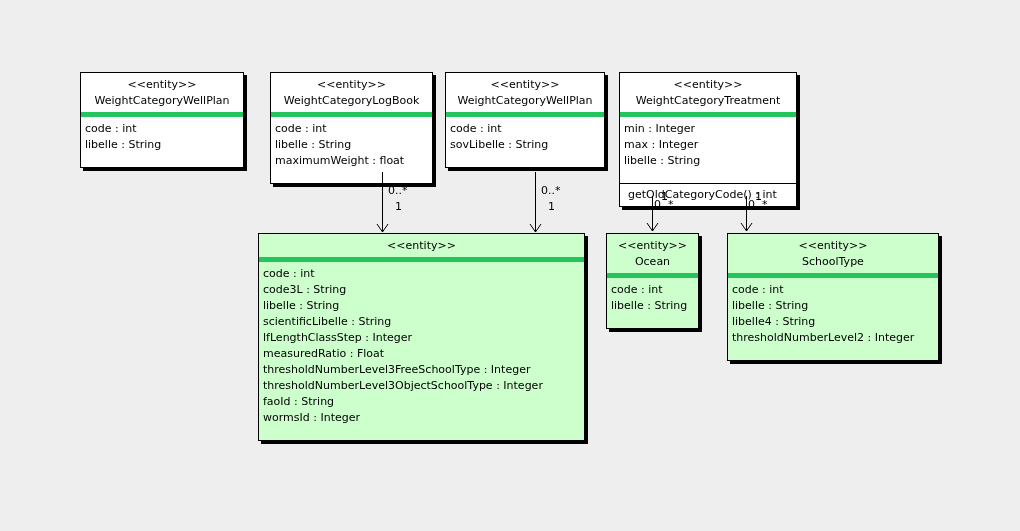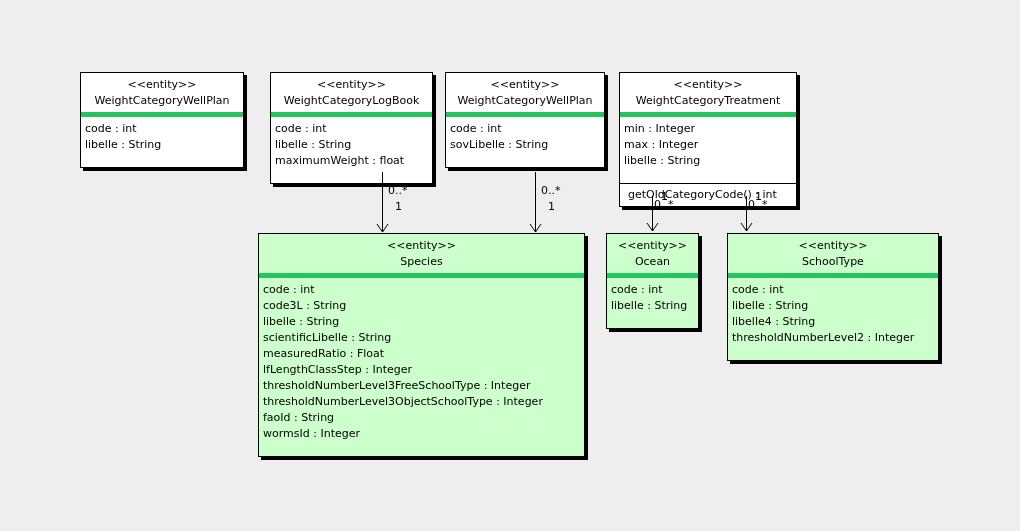--- a/index.html
+++ b/index.html
@@ -109,29 +109,28 @@
       <div class="attr-line">libelle : String</div>
     </div>
     <div class="uml-ops">
       <div class="op-line">getOldCategoryCode() : int</div>
     </div>
   </div>
 
   <div class="uml-class green" style="left:258px; top:233px; width:327px;">
     <div class="uml-title">
       <span class="stereotype">&lt;&lt;entity&gt;&gt;</span>
-      <span class="cname">Species</span>
     </div>
     <div class="uml-attrs">
       <div class="attr-line">code : int</div>
       <div class="attr-line">code3L : String</div>
       <div class="attr-line">libelle : String</div>
       <div class="attr-line">scientificLibelle : String</div>
+      <div class="attr-line">lfLengthClassStep : Integer</div>
       <div class="attr-line">measuredRatio : Float</div>
-      <div class="attr-line">lfLengthClassStep : Integer</div>
       <div class="attr-line">thresholdNumberLevel3FreeSchoolType : Integer</div>
       <div class="attr-line">thresholdNumberLevel3ObjectSchoolType : Integer</div>
       <div class="attr-line">faoId : String</div>
       <div class="attr-line">wormsId : Integer</div>
     </div>
   </div>
 
   <div class="uml-class green" style="left:606px; top:233px; width:93px;">
     <div class="uml-title">
       <span class="stereotype">&lt;&lt;entity&gt;&gt;</span>

